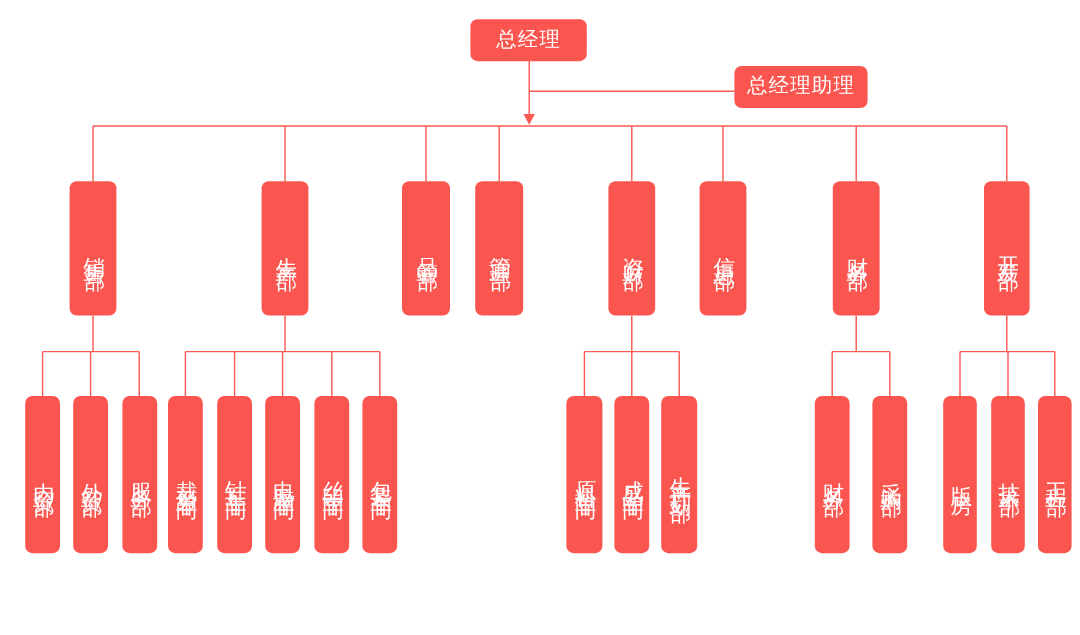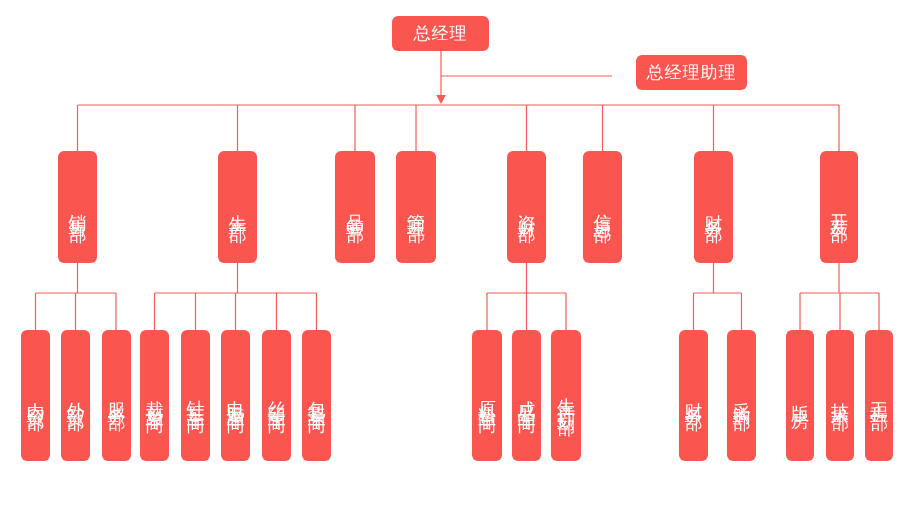--- a/index.html
+++ b/index.html
@@ -41,21 +41,21 @@
     <path d="M77.5 263 V293 M35.5 293 H116 M35.5 293 V330 M75.5 293 V330 M116 293 V330" stroke="#FB5B55"></path>
     <path d="M237.5 263 V293 M154.5 293 H316.5 M154.5 293 V330 M195.5 293 V330 M235.5 293 V330 M276.5 293 V330 M316.5 293 V330" stroke="#FB5B55"></path>
     <path d="M526.5 263 V293 M487 293 H566 M487 293 V330 M526.5 293 V330 M566 293 V330" stroke="#FB5B55"></path>
     <path d="M713.5 263 V293 M693.5 293 H741.5 M693.5 293 V330 M741.5 293 V330" stroke="#FB5B55"></path>
     <path d="M839 263 V293 M800 293 H879 M800 293 V330 M840 293 V330 M879 293 V330" stroke="#FB5B55"></path>
   </svg>
 
   <div class="node h" style="left:392px;top:16px;width:97px;height:35px;">
     <span class="label">总经理</span>
   </div>
-  <div class="node h" style="left:612px;top:55px;width:111px;height:35px;margin-left:24px;">
+  <div class="node h" style="left:612px;top:55px;width:111px;height:35px;">
     <span class="label">总经理助理</span>
   </div>
 
   <div class="node v" style="left:58px;top:151px;width:39px;height:112px;">
     <span class="label">销售部</span>
   </div>
   <div class="node v" style="left:218px;top:151px;width:39px;height:112px;">
     <span class="label">生产部</span>
   </div>
   <div class="node v" style="left:335px;top:151px;width:40px;height:112px;">

